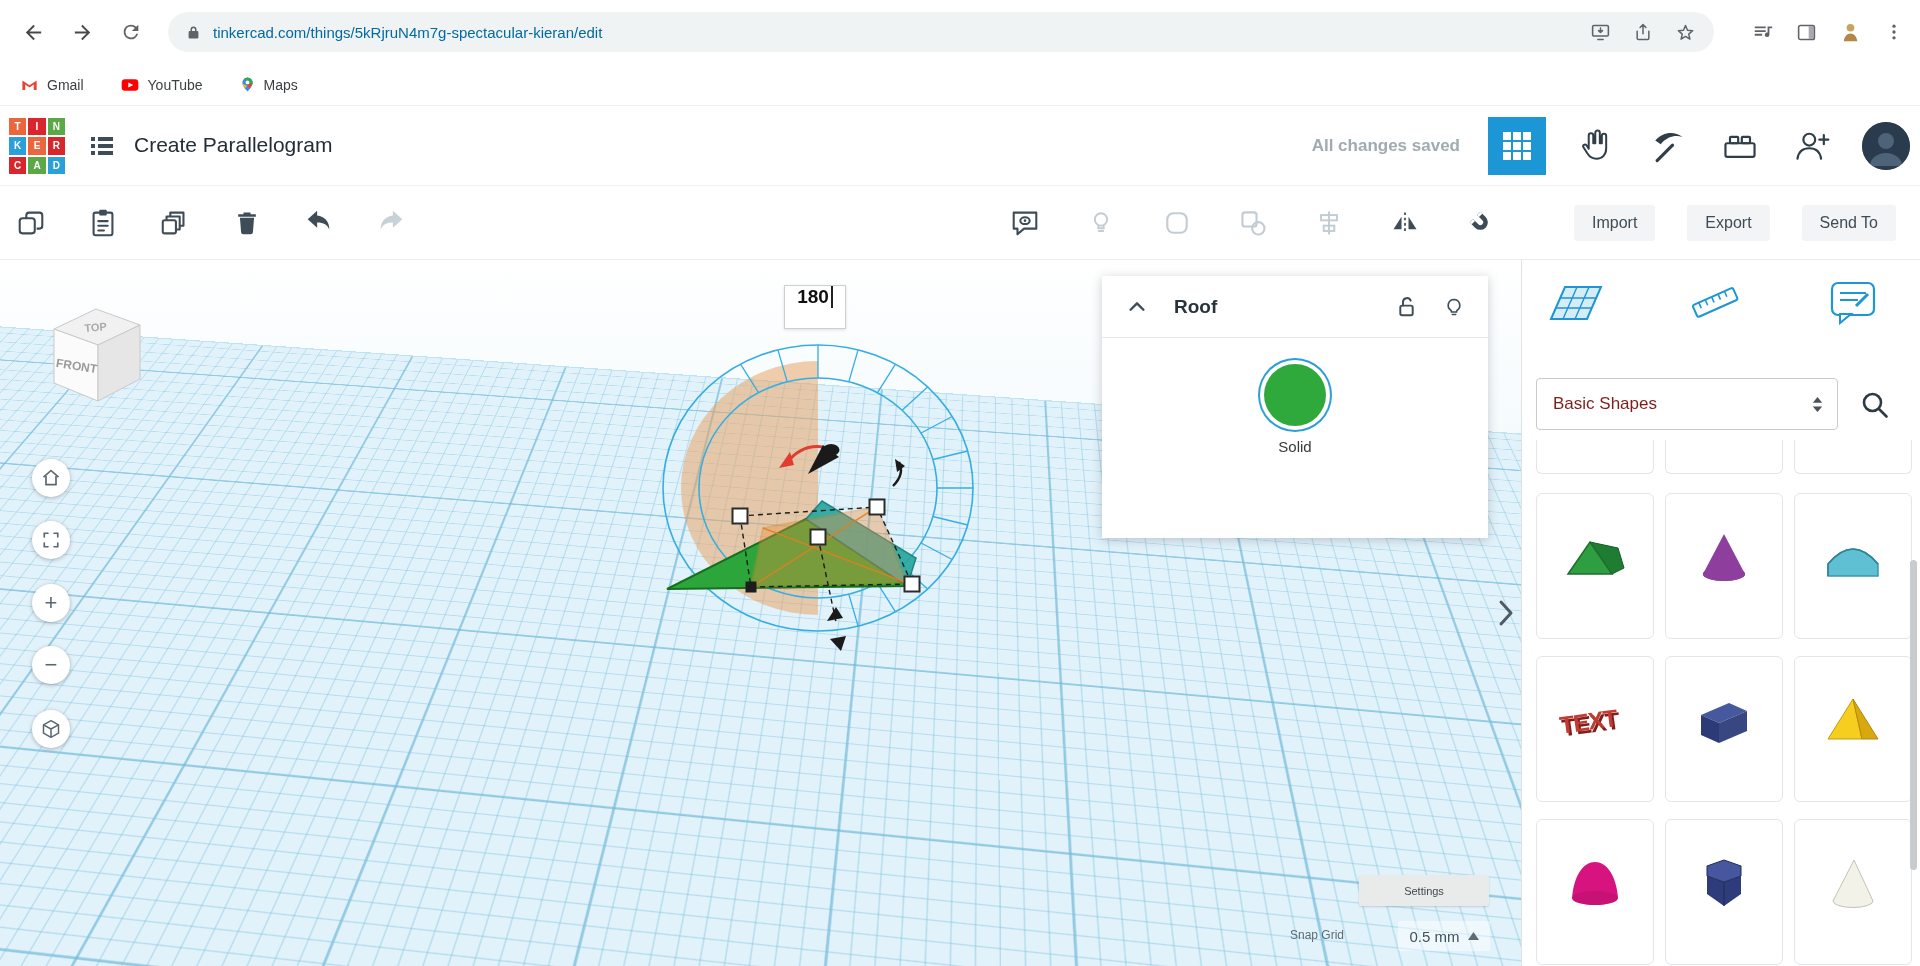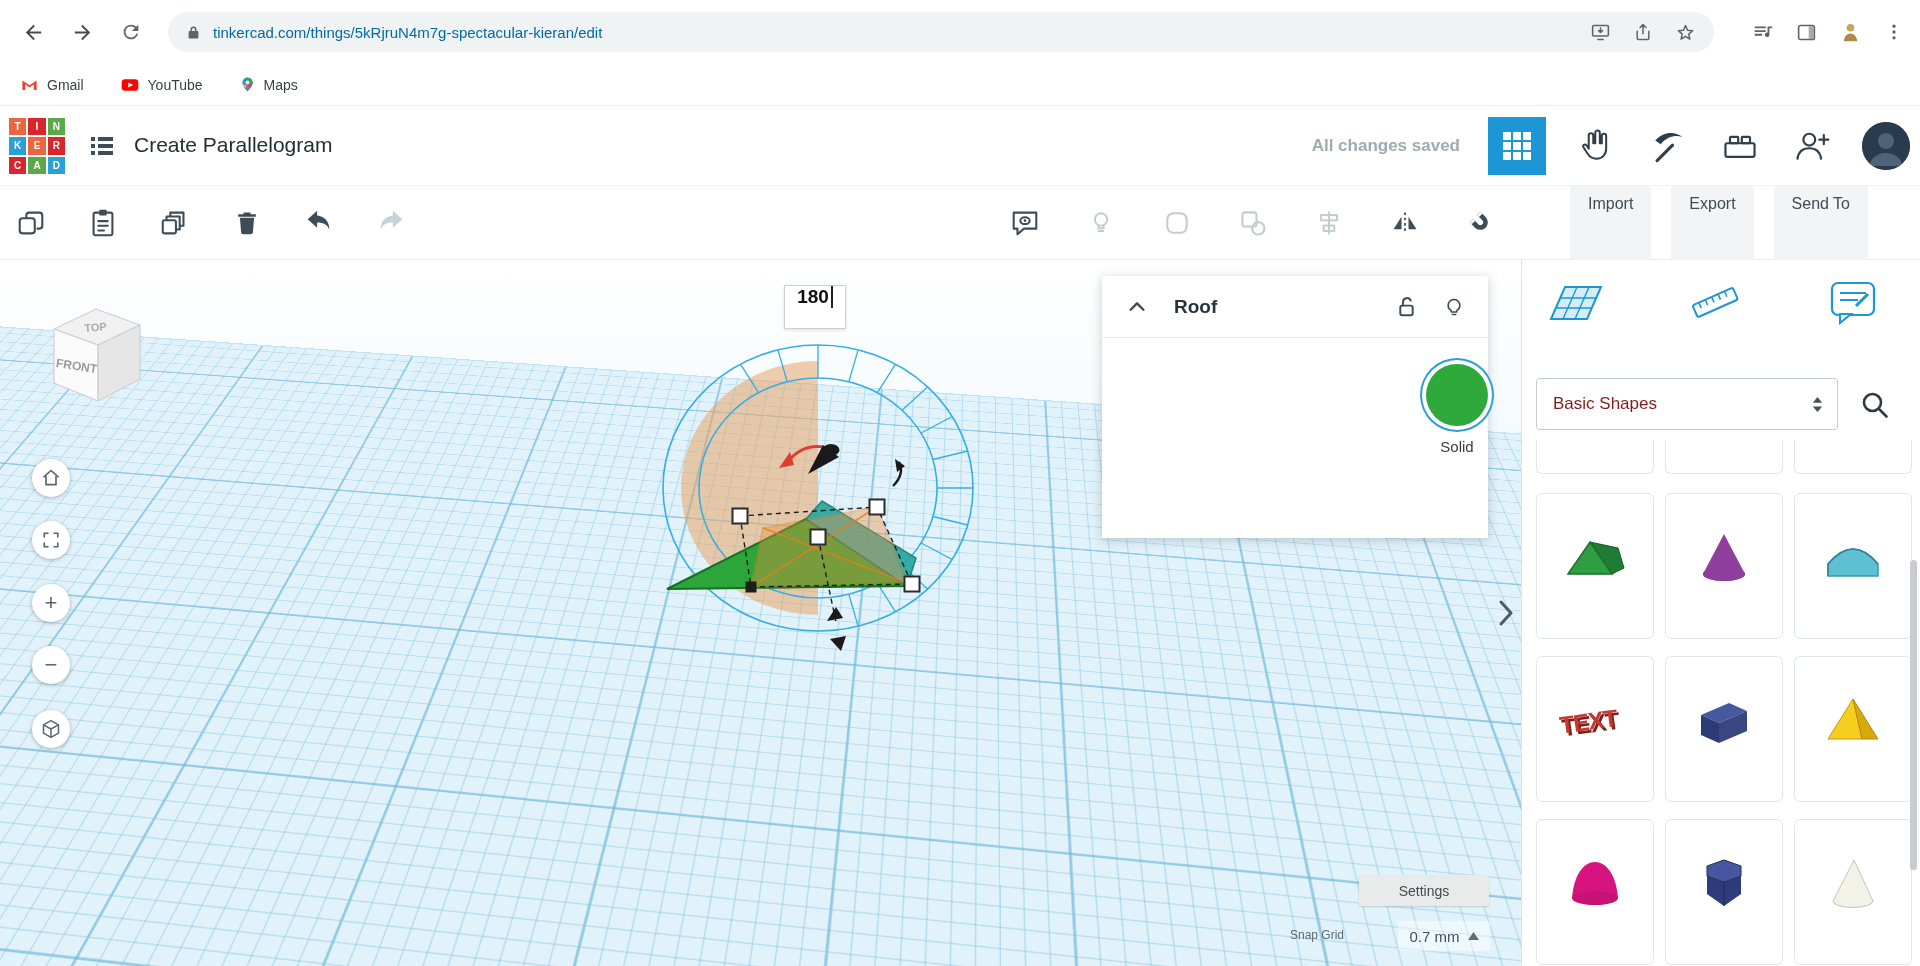--- a/index.html
+++ b/index.html
@@ -34,21 +34,21 @@
   .appright{position:absolute;right:0;top:106px;height:80px;display:flex;align-items:center;gap:28px;padding-right:10px}
   .saved{color:#a0abb1;font-weight:bold;font-size:17px}
   .tile-blue{width:58px;height:58px;background:#1c96d4;display:flex;align-items:center;justify-content:center;cursor:pointer}
   .hicon{width:44px;height:44px;display:flex;align-items:center;justify-content:center;cursor:pointer}
   .avatar{width:48px;height:48px;border-radius:50%;overflow:hidden;background:#2b3b4e;cursor:pointer}
 
   
   .toolbar{position:absolute;left:0;top:186px;width:1920px;height:74px;background:#fff;border-bottom:1px solid #e7ebee}
   .tb-left{position:absolute;left:14px;top:0;height:74px;display:flex;align-items:center;gap:38px}
   .tb-mid{position:absolute;left:1008px;top:0;height:74px;display:flex;align-items:center;gap:42px}
-  .tb-right{position:absolute;right:52px;top:0;height:74px;display:flex;gap:20px}
+  .tb-right{position:absolute;right:24px;top:0;height:74px;display:flex;align-items:center;gap:32px}
   .tb-ic{width:34px;height:34px;display:flex;align-items:center;justify-content:center;cursor:pointer}
   .tb-btn{font-size:16px;color:#3d4c57;background:#f2f4f5;padding:9px 18px;border-radius:3px;cursor:pointer}
 
   
   .viewport{position:absolute;left:0;top:260px;width:1521px;height:706px;overflow:hidden;
     background:linear-gradient(180deg,#ffffff 0%,#f6fbfd 22%,#eaf7fb 55%,#e3f3fa 100%)}
   .plane{position:absolute;left:50%;top:120px;width:3600px;height:2300px;margin-left:-1800px;
     transform:perspective(1500px) rotateX(55deg) rotateZ(7deg);transform-origin:50% 0;
     background-color:#e2f2fa;border-top:2px solid #bfe3f2;
     background-image:
@@ -60,35 +60,35 @@
   .scene{position:absolute;left:0;top:0}
   .vcube{position:absolute;left:40px;top:35px;cursor:pointer}
   .vbtn{position:absolute;left:32px;width:38px;height:38px;border-radius:50%;background:#fff;
     box-shadow:0 1px 4px rgba(0,0,0,.28);display:flex;align-items:center;justify-content:center;
     color:#5b6770;font-size:22px;cursor:pointer}
   .angle{position:absolute;left:784px;top:25px;width:62px;height:44px;background:#fff;border:1px solid #cfcfcf;
     box-shadow:0 1px 3px rgba(0,0,0,.12);display:flex;justify-content:center;
     font-size:19px;font-weight:bold;color:#101010;cursor:text}
   .caret{width:2px;height:22px;background:#222;margin-left:2px}
   .settings{position:absolute;left:1359px;top:615px;width:130px;height:31px;background:#e9eaea;color:#3f4a52;
-    font-size:14px;display:flex;align-items:center;justify-content:center;border-radius:2px;
+    font-size:11px;display:flex;align-items:center;justify-content:center;border-radius:2px;
     box-shadow:0 1px 2px rgba(0,0,0,.15);cursor:pointer}
   .snaplabel{position:absolute;left:1290px;top:668px;font-size:12px;color:#5d6b75}
   .snapval{position:absolute;left:1398px;top:661px;width:92px;height:30px;display:flex;align-items:center;
     justify-content:center;gap:8px;font-size:15px;color:#42505a;background:rgba(255,255,255,.45);
     border-radius:2px;cursor:pointer}
   .collapse{position:absolute;left:1494px;top:336px;width:24px;height:34px;display:flex;align-items:center;
     justify-content:center;cursor:pointer}
 
   
   .panel{position:absolute;left:1102px;top:276px;width:386px;background:#fff;box-shadow:0 2px 10px rgba(50,60,70,.25)}
   .panel-h{height:62px;display:flex;align-items:center;border-bottom:1px solid #e8e8e8;padding:0 24px}
   .panel-title{font-size:19px;font-weight:bold;color:#28343c;margin-left:26px;margin-right:auto}
   .panel-hic{margin-left:26px;cursor:pointer;display:flex}
-  .panel-b{height:200px;display:flex;justify-content:flex-end;gap:96px;padding-top:26px}
+  .panel-b{height:200px;display:flex;justify-content:center;gap:96px;padding-top:26px}
   .opt{display:flex;flex-direction:column;align-items:center;gap:12px;cursor:pointer}
   .circ{width:62px;height:62px;border-radius:50%}
   .solid{background:#2fa93c;box-shadow:0 0 0 4px #fff,0 0 0 6px #2d9fd8}
   .hole{background:repeating-linear-gradient(45deg,#b3bbbf 0 5px,#fcfdfd 5px 11px);border:1px solid #bcc3c7}
   .optlabel{font-size:15px;color:#3a3a3a}
 
   
   .sidebar{position:absolute;left:1521px;top:260px;width:399px;height:706px;background:#fff;border-left:1px solid #dfe3e6}
   .side-ic{position:absolute;top:16px;width:58px;height:52px;display:flex;align-items:center;justify-content:center;cursor:pointer}
   .dropdown{position:absolute;left:14px;top:118px;width:302px;height:52px;border:1px solid #c6cbd0;border-radius:4px;
@@ -477,21 +477,21 @@
   <span class="vbtn" style="top:450px">
     <svg width="20" height="20" viewBox="0 0 24 24" fill="none" stroke="#5b6770" stroke-width="1.8" stroke-linejoin="round">
         <path d="m12 2 9 5v10l-9 5-9-5V7Z"></path>
         <path d="m3 7 9 5 9-5M12 12v10"></path>
       </svg>
   </span>
 
   <div class="settings">Settings</div>
   <span class="snaplabel">Snap Grid</span>
   <div class="snapval">
-    <span>0.7 mm</span>
+    <span>0.5 mm</span>
     <svg width="11" height="8" viewBox="0 0 11 8" fill="#5d6b75">
         <path d="M5.5 0 11 8H0Z"></path>
       </svg>
   </div>
 
   <span class="collapse">
     <svg width="16" height="28" viewBox="0 0 16 28" fill="none" stroke="#4e5b64" stroke-width="3" stroke-linecap="round" stroke-linejoin="round">
         <path d="m3 3 10 11L3 25"></path>
       </svg>
   </span>

